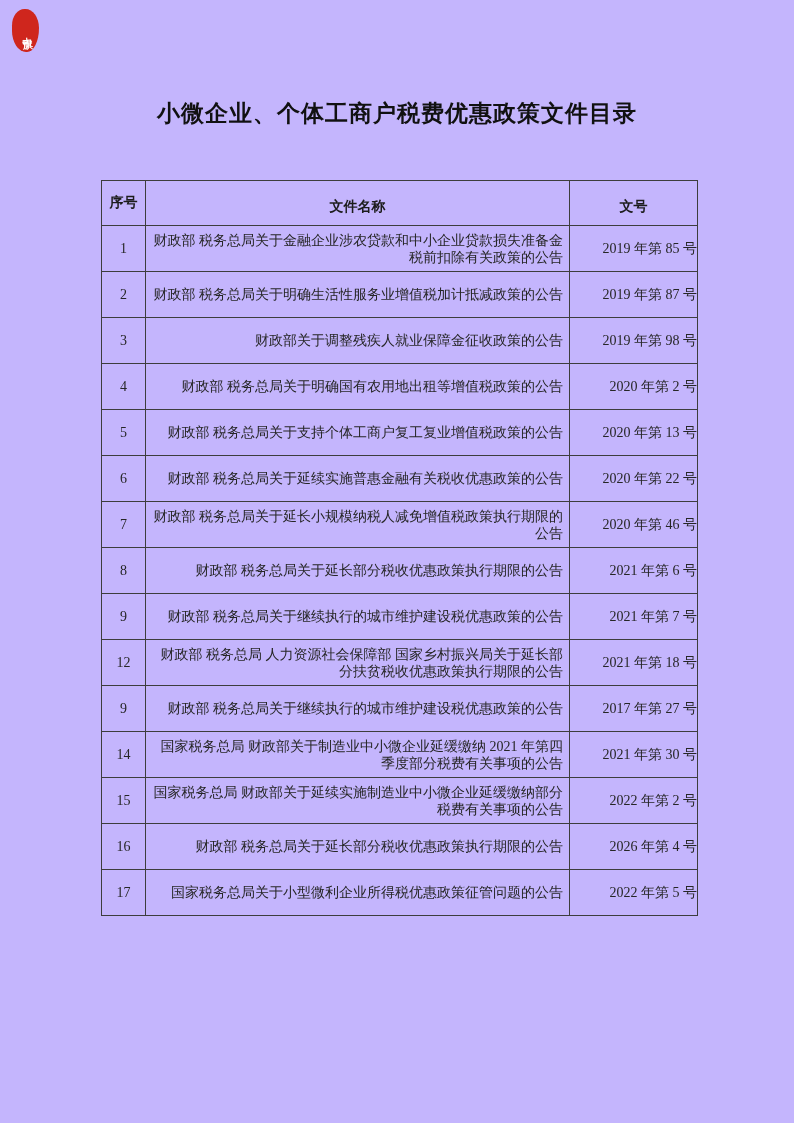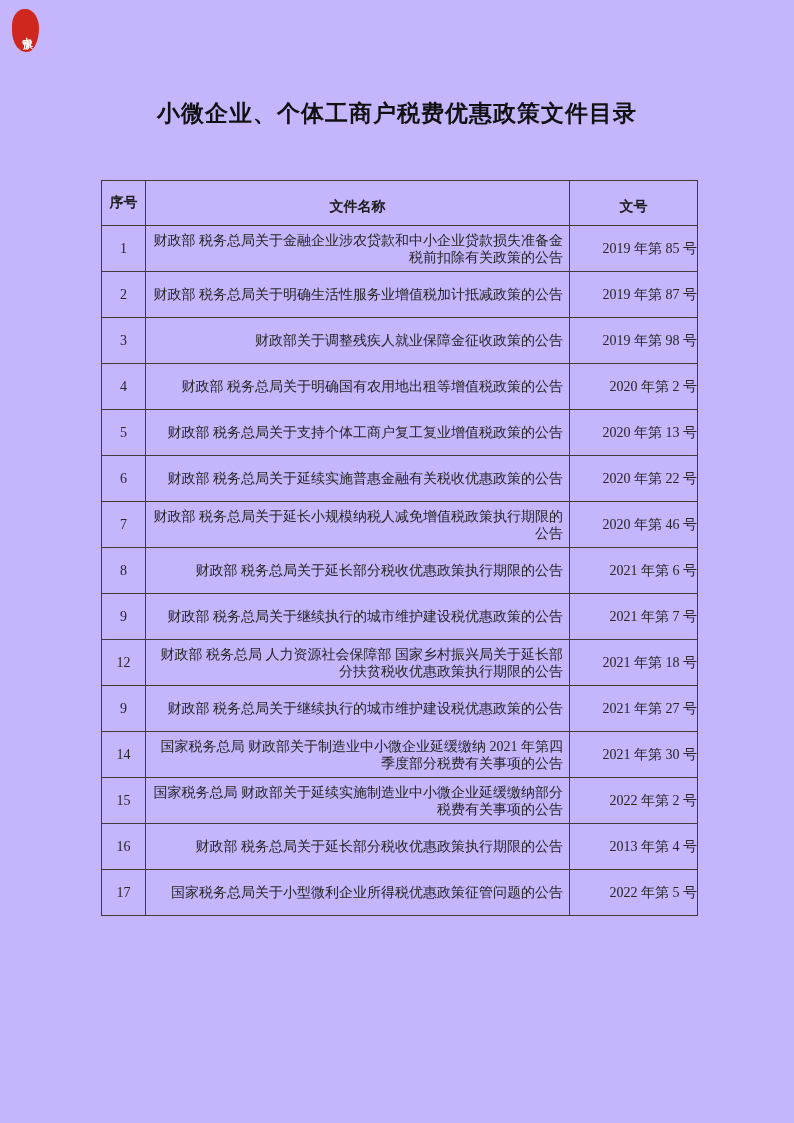--- a/index.html
+++ b/index.html
@@ -149,36 +149,36 @@
     <td class="cell-docno">2021 年第 7 号</td>
   </tr>
         <tr>
     <td class="cell-no">12</td>
     <td class="cell-name">财政部 税务总局 人力资源社会保障部 国家乡村振兴局关于延长部分扶贫税收优惠政策执行期限的公告</td>
     <td class="cell-docno">2021 年第 18 号</td>
   </tr>
         <tr>
     <td class="cell-no">9</td>
     <td class="cell-name">财政部 税务总局关于继续执行的城市维护建设税优惠政策的公告</td>
-    <td class="cell-docno">2021 年第 27 号</td>
+    <td class="cell-docno">2017 年第 27 号</td>
   </tr>
         <tr>
     <td class="cell-no">14</td>
     <td class="cell-name">国家税务总局 财政部关于制造业中小微企业延缓缴纳 2021 年第四季度部分税费有关事项的公告</td>
     <td class="cell-docno">2021 年第 30 号</td>
   </tr>
         <tr>
     <td class="cell-no">15</td>
     <td class="cell-name">国家税务总局 财政部关于延续实施制造业中小微企业延缓缴纳部分税费有关事项的公告</td>
     <td class="cell-docno">2022 年第 2 号</td>
   </tr>
         <tr>
     <td class="cell-no">16</td>
     <td class="cell-name">财政部 税务总局关于延长部分税收优惠政策执行期限的公告</td>
-    <td class="cell-docno">2013 年第 4 号</td>
+    <td class="cell-docno">2026 年第 4 号</td>
   </tr>
         <tr>
     <td class="cell-no">17</td>
     <td class="cell-name">国家税务总局关于小型微利企业所得税优惠政策征管问题的公告</td>
     <td class="cell-docno">2022 年第 5 号</td>
   </tr>
       </tbody>
   </table>
 </div>
 

